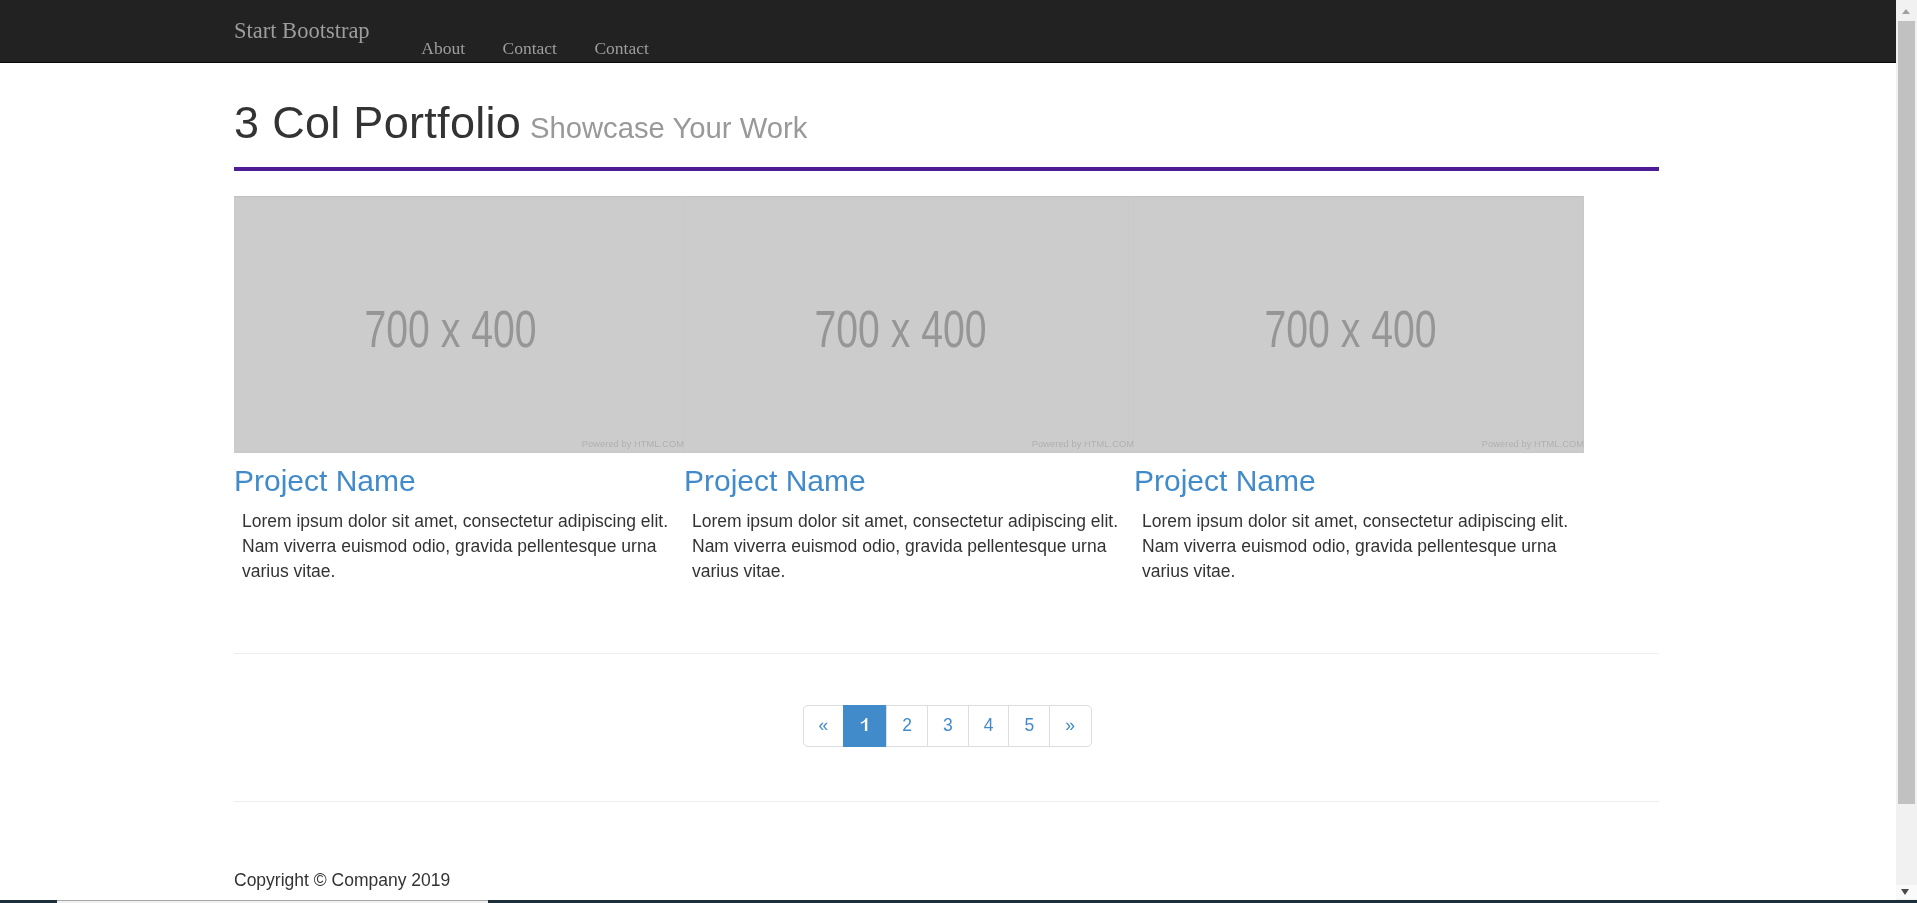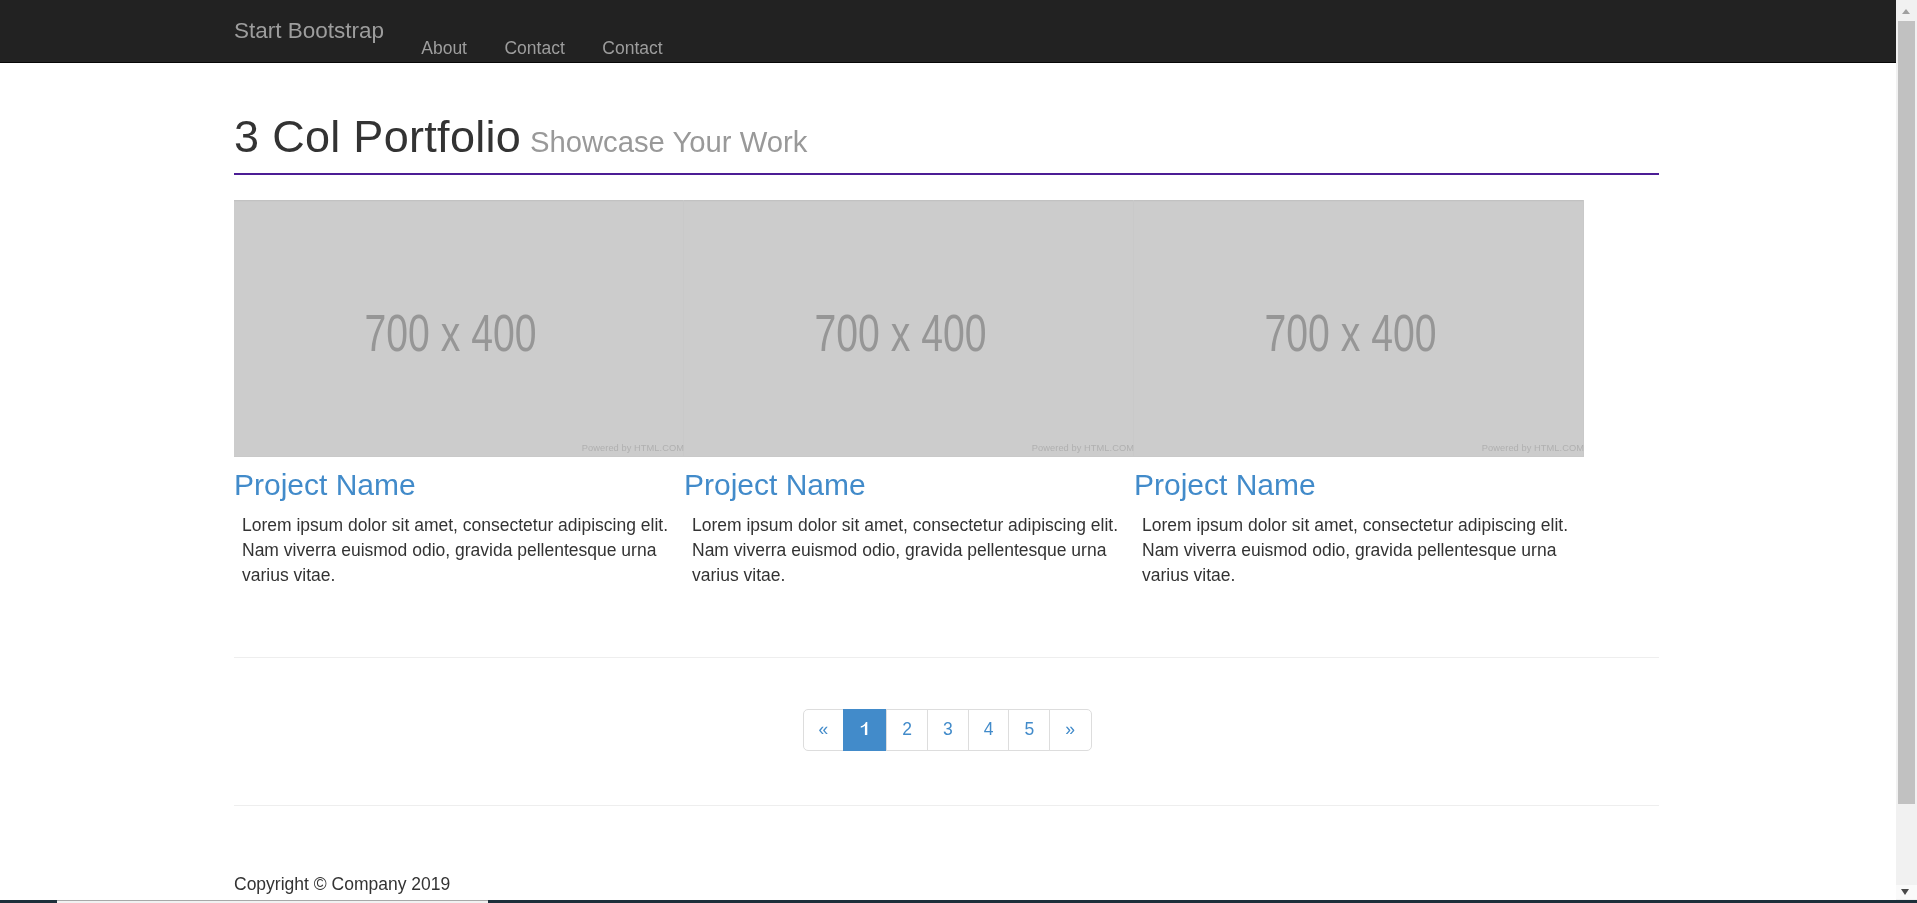--- a/index.html
+++ b/index.html
@@ -3,30 +3,30 @@
 <meta charset="utf-8">
 <style>
 * { margin:0; padding:0; box-sizing:border-box; }
 html,body { width:1917px; height:903px; overflow:hidden; background:#fff;
   font-family:"Liberation Sans",sans-serif; color:#333; }
 a { text-decoration:none; }
 
 
 .navbar { position:absolute; top:0; left:0; width:1896px; height:63px;
   background:#222; border-bottom:1px solid #080808; }
-.nav-inner { position:relative; width:1424px; margin-left:234px; height:54px; }
+.nav-inner { position:relative; width:1424px; margin-left:234px; height:54px;font-family:Liberation Serif, serif; }
 .brand { position:absolute; left:0; top:0; line-height:62px; font-size:22.5px; color:#9d9d9d; }
 .navlinks { position:absolute; left:168.5px; top:17px; display:flex; list-style:none; }
 .navlinks a { display:block; padding:0 18.75px; line-height:62px; font-size:17.5px; color:#9d9d9d; }
 
 
 .container { width:1424.5px; margin-left:234px; position:relative; }
 
-h1.page-header { margin-top:50px; font-size:45px; line-height:47px; font-weight:400; letter-spacing:0.3px;
-  color:#333; padding-bottom:6.5px; border-bottom:2px solid #4c1d95; }
+h1.page-header { margin-top:28px; font-size:45px; line-height:63px; font-weight:400; letter-spacing:0.3px;
+  color:#333; padding-bottom:6.5px; border-bottom:4px solid #4c1d95; }
 h1.page-header small { font-size:29.25px; color:#999; font-weight:400; letter-spacing:0; margin-left:-4px; }
 
 .row { display:flex; justify-content:flex-start; margin-top:25px; }
 .col { width:450px; } .col svg { display:block; }
 .col h3 { margin-top:11px; font-size:30px; line-height:33px; font-weight:400; }
 .col h3 a { color:#428bca; }
 .col p { margin-top:12.5px; font-size:17.5px; line-height:25px; color:#333;margin-left:8px; }
 
 hr { border:none; border-top:1px solid #eee; }
 hr.hr2 { margin-top:68.5px; }

